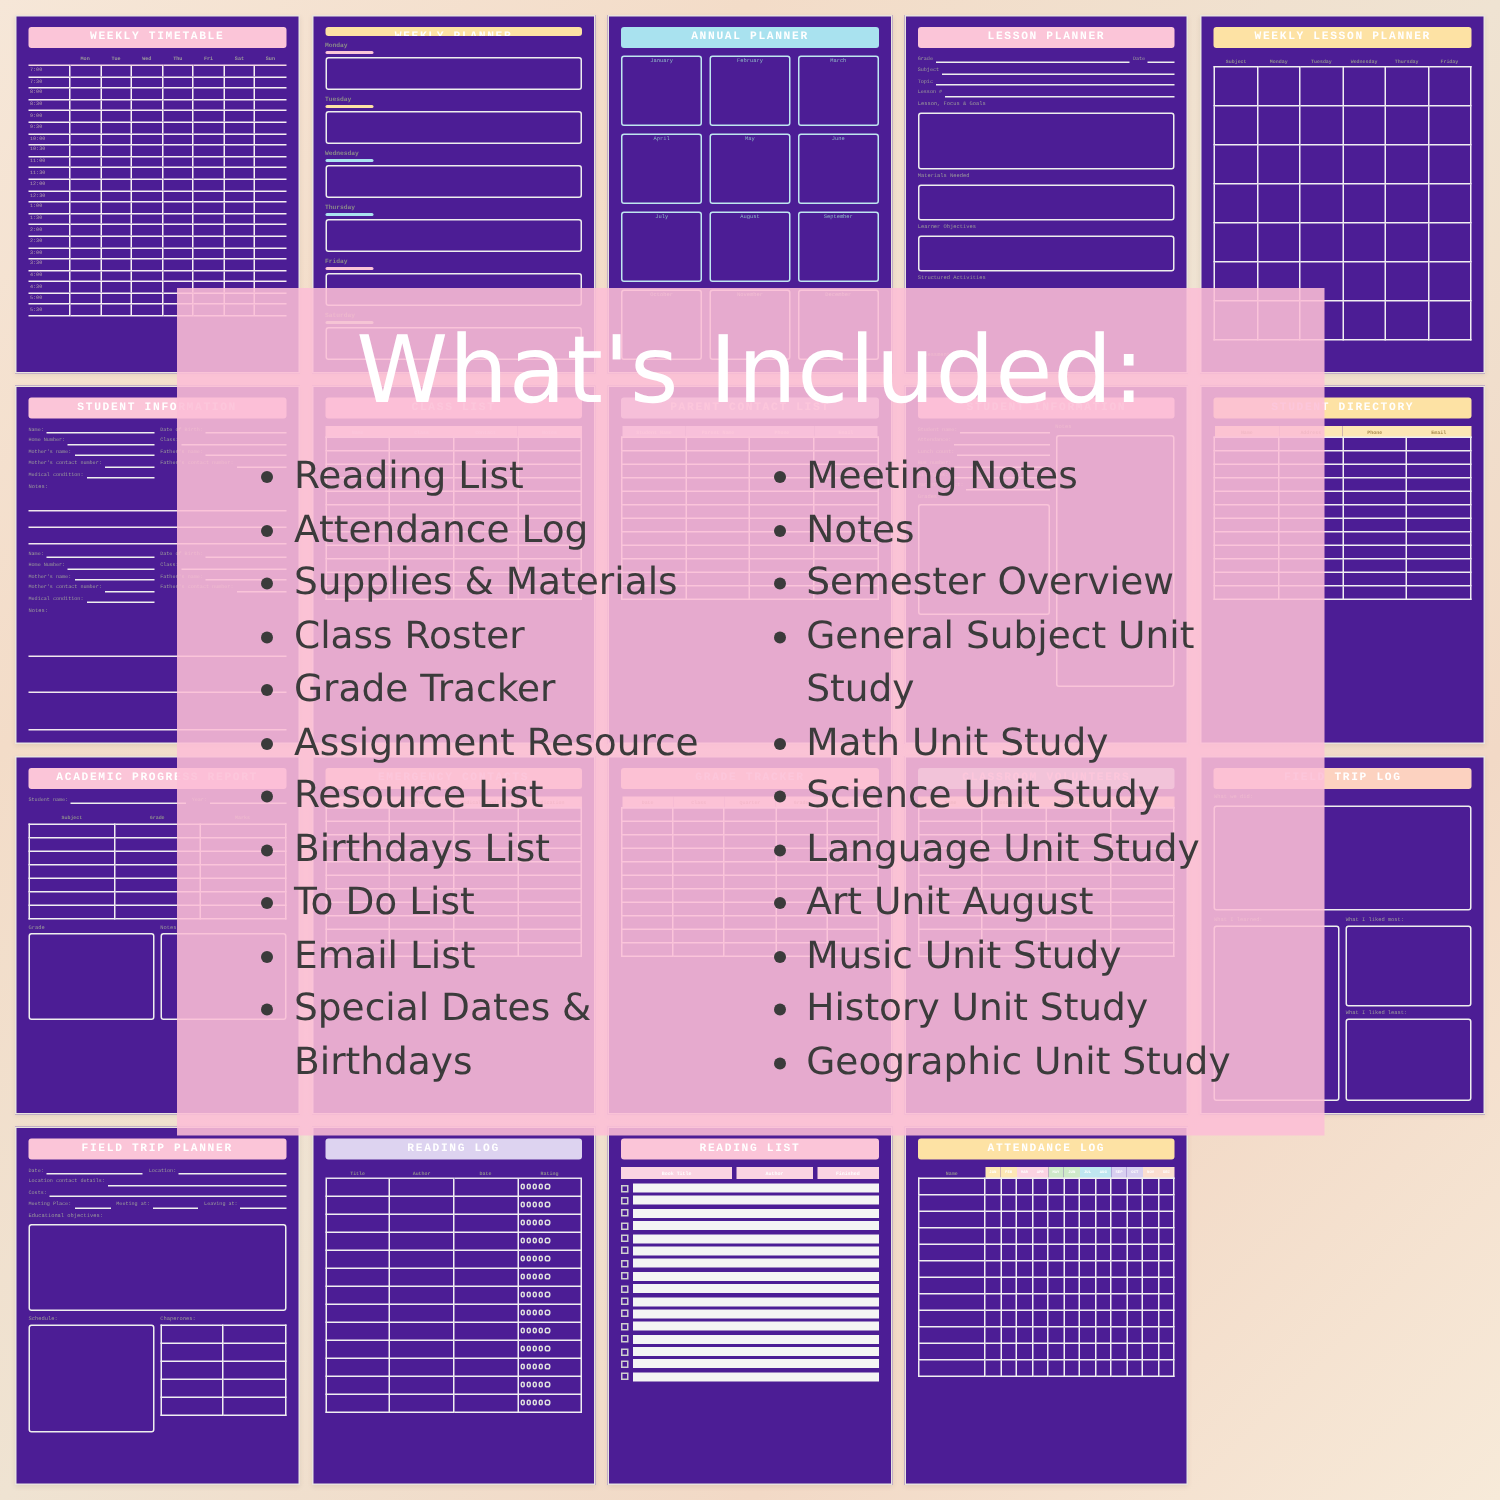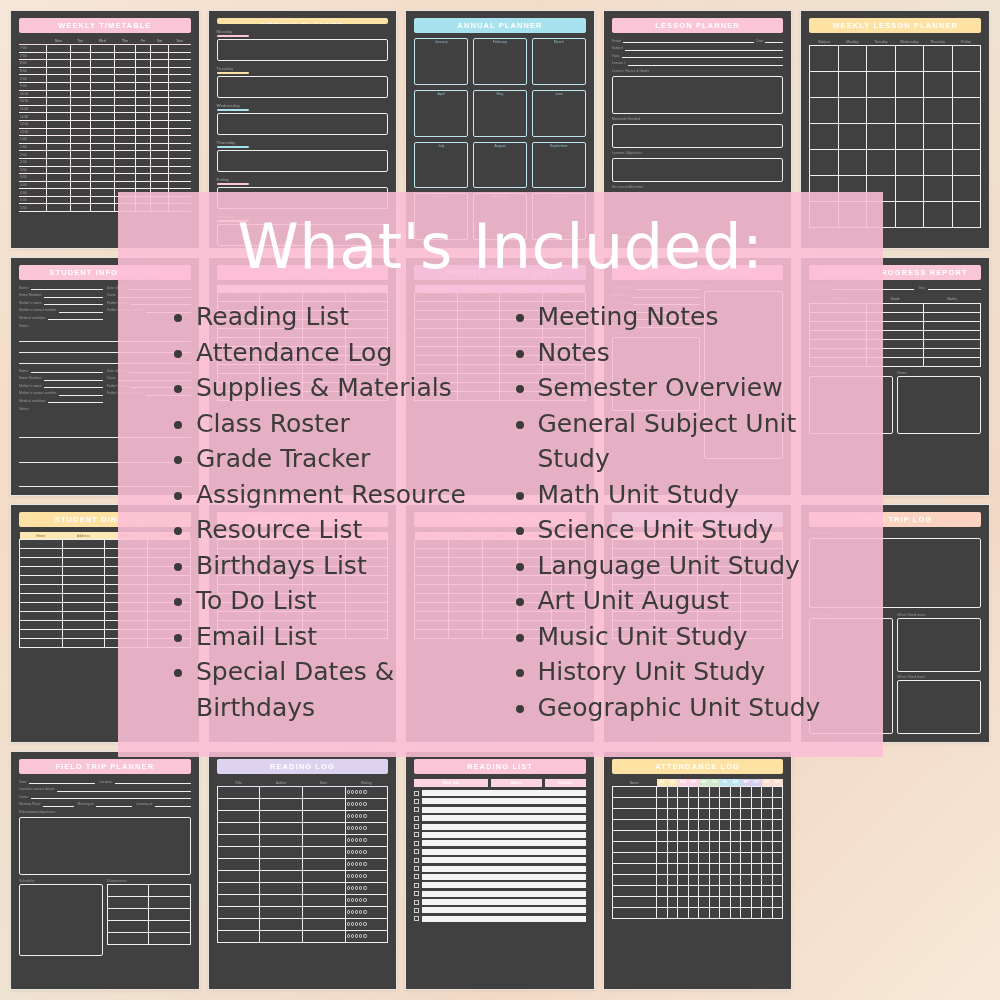--- a/index.html
+++ b/index.html
@@ -13,27 +13,27 @@
   
   .grid {
     position:absolute; inset:0;
     display:grid;
     grid-template-columns:repeat(5, 1fr);
     grid-template-rows:repeat(4, 1fr);
     gap:8px;
     padding:10px;
   }
   .sheet {
-    background:#404040;
+    background:#4c1d95;
     border:1px solid #e9e4dd;
     box-shadow:0 1px 3px rgba(120,100,80,.12);
     padding:7px 8px 8px 8px;
     overflow:hidden;
     position:relative;
-    display:flex; flex-direction:column;
+    display:flex; flex-direction:column;font-family:Liberation Mono, monospace;
   }
   .title-bar {
     text-align:center;
     font-size:7.5px;
     letter-spacing:1.1px;
     font-weight:bold;
     color:#6b6b6b;
     padding:3px 2px;
     border-radius:2px;
     margin-bottom:5px;
@@ -863,20 +863,106 @@
         <div class="boxarea" style="height:74px"></div>
       </div>
       <div style="flex:1">
         <div class="lbl" style="margin-bottom:2px">Notes</div>
         <div class="boxarea" style="height:168px"></div>
       </div>
     </div>
   </div>
 
   <div class="sheet">
+    <div class="title-bar yellow">STUDENT DIRECTORY</div>
+    <table class="gt hdr-yel">
+      <tbody>
+          <tr>
+        <th>Name</th>
+        <th>Address</th>
+        <th>Phone</th>
+        <th>Email</th>
+      </tr>
+      <tr>
+            <td></td>
+            <td></td>
+            <td></td>
+            <td></td>
+          </tr>
+      <tr>
+            <td></td>
+            <td></td>
+            <td></td>
+            <td></td>
+          </tr>
+      <tr>
+            <td></td>
+            <td></td>
+            <td></td>
+            <td></td>
+          </tr>
+      <tr>
+            <td></td>
+            <td></td>
+            <td></td>
+            <td></td>
+          </tr>
+      <tr>
+            <td></td>
+            <td></td>
+            <td></td>
+            <td></td>
+          </tr>
+      <tr>
+            <td></td>
+            <td></td>
+            <td></td>
+            <td></td>
+          </tr>
+      <tr>
+            <td></td>
+            <td></td>
+            <td></td>
+            <td></td>
+          </tr>
+      <tr>
+            <td></td>
+            <td></td>
+            <td></td>
+            <td></td>
+          </tr>
+      <tr>
+            <td></td>
+            <td></td>
+            <td></td>
+            <td></td>
+          </tr>
+      <tr>
+            <td></td>
+            <td></td>
+            <td></td>
+            <td></td>
+          </tr>
+      <tr>
+            <td></td>
+            <td></td>
+            <td></td>
+            <td></td>
+          </tr>
+      <tr>
+            <td></td>
+            <td></td>
+            <td></td>
+            <td></td>
+          </tr>
+    </tbody>
+      </table>
+  </div>
+
+  <div class="sheet">
     <div class="title-bar pink">ACADEMIC PROGRESS REPORT</div>
     <div class="two-col">
       <div class="field" style="flex:1">
           <span class="fl">Student name:</span>
           <span class="fb"></span>
         </div>
       <div class="field" style="flex:.6">
           <span class="fl">Year:</span>
           <span class="fb"></span>
         </div>
@@ -928,106 +1014,20 @@
     <div class="two-col" style="margin-top:5px;flex:1">
       <div style="flex:1">
         <div class="lbl">Grade</div>
         <div class="boxarea" style="height:58px"></div>
       </div>
       <div style="flex:1">
         <div class="lbl">Notes</div>
         <div class="boxarea" style="height:58px"></div>
       </div>
     </div>
-  </div>
-
-  <div class="sheet">
-    <div class="title-bar yellow">STUDENT DIRECTORY</div>
-    <table class="gt hdr-yel">
-      <tbody>
-          <tr>
-        <th>Name</th>
-        <th>Address</th>
-        <th>Phone</th>
-        <th>Email</th>
-      </tr>
-      <tr>
-            <td></td>
-            <td></td>
-            <td></td>
-            <td></td>
-          </tr>
-      <tr>
-            <td></td>
-            <td></td>
-            <td></td>
-            <td></td>
-          </tr>
-      <tr>
-            <td></td>
-            <td></td>
-            <td></td>
-            <td></td>
-          </tr>
-      <tr>
-            <td></td>
-            <td></td>
-            <td></td>
-            <td></td>
-          </tr>
-      <tr>
-            <td></td>
-            <td></td>
-            <td></td>
-            <td></td>
-          </tr>
-      <tr>
-            <td></td>
-            <td></td>
-            <td></td>
-            <td></td>
-          </tr>
-      <tr>
-            <td></td>
-            <td></td>
-            <td></td>
-            <td></td>
-          </tr>
-      <tr>
-            <td></td>
-            <td></td>
-            <td></td>
-            <td></td>
-          </tr>
-      <tr>
-            <td></td>
-            <td></td>
-            <td></td>
-            <td></td>
-          </tr>
-      <tr>
-            <td></td>
-            <td></td>
-            <td></td>
-            <td></td>
-          </tr>
-      <tr>
-            <td></td>
-            <td></td>
-            <td></td>
-            <td></td>
-          </tr>
-      <tr>
-            <td></td>
-            <td></td>
-            <td></td>
-            <td></td>
-          </tr>
-    </tbody>
-      </table>
   </div>
 
   <div class="sheet">
     <div class="title-bar peach">EMERGENCY CONTACTS</div>
     <table class="gt hdr-peach">
       <tbody>
           <tr>
         <th>Name</th>
         <th>Phone</th>
         <th>Medical Condition</th>

